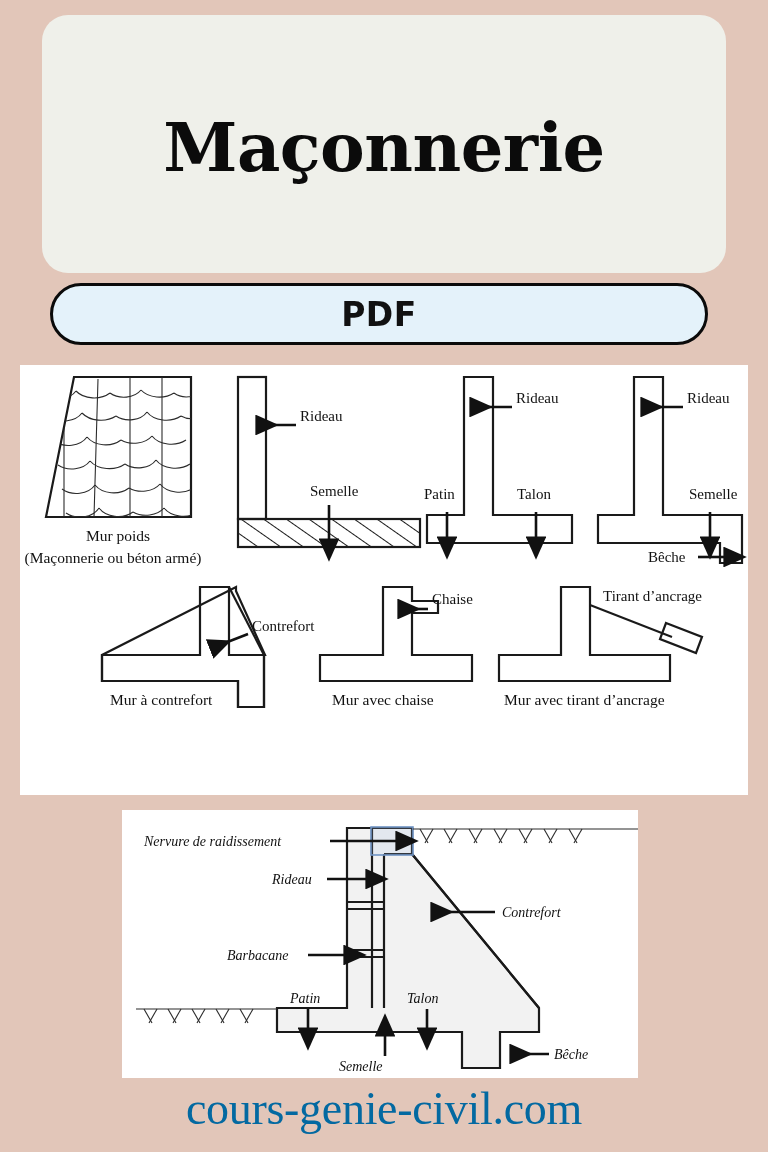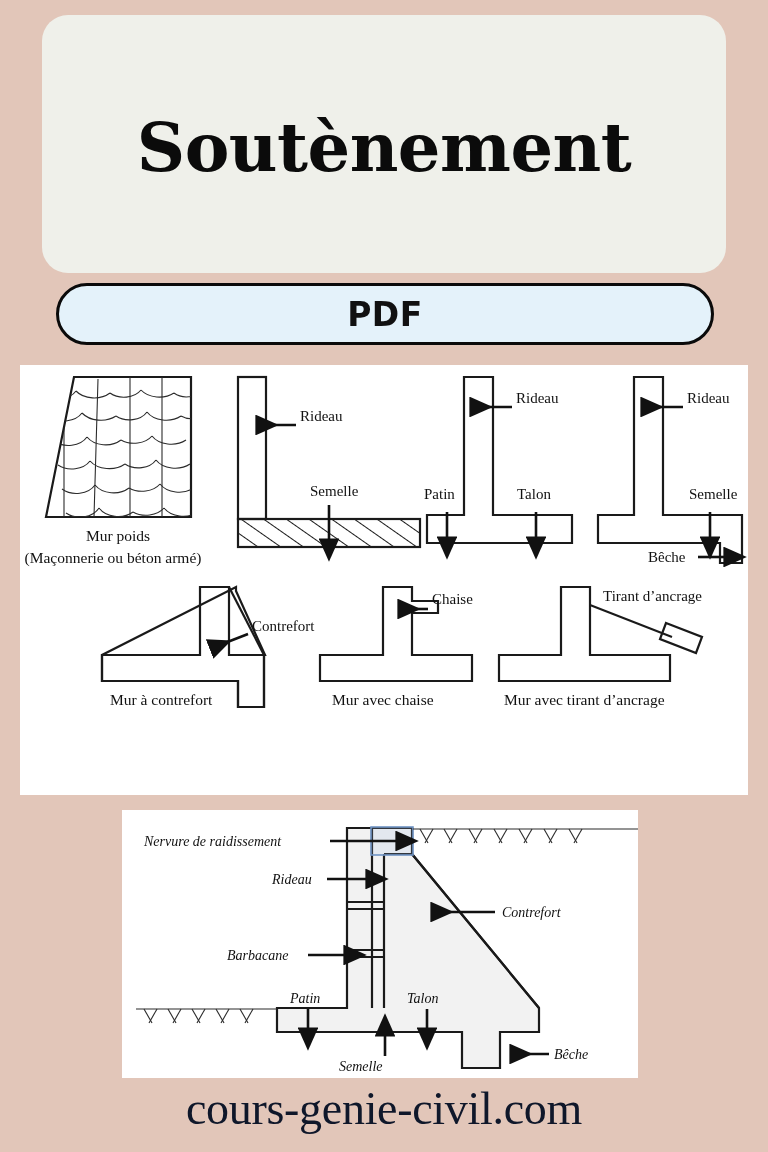--- a/index.html
+++ b/index.html
@@ -38,21 +38,21 @@
     line-height: 1.02;
     color: #0b0b0b;
     letter-spacing: -0.5px;
     white-space: nowrap;
   }
   .title-line.second { margin-top: 8px; }
 
   
   .pdf-pill {
     position: absolute;
-    left: 56px;
+    left: 50px;
     top: 283px;
     width: 658px;
     height: 62px;
     background: #e4f2fa;
     border: 3px solid #0a0a0a;
     border-radius: 33px;
     display: flex;
     align-items: center;
     justify-content: center;
   }
@@ -78,21 +78,21 @@
   
   .footer {
     position: absolute;
     left: 0;
     top: 1082px;
     width: 768px;
     text-align: center;
     font-family: "Liberation Serif", "DejaVu Serif", serif;
     font-size: 46px;
     font-weight: 400;
-    color: #0f172a;
+    color: #0369a1;
     letter-spacing: -0.3px;
   }
 
   
   .ink      { fill: none; stroke: #1a1a1a; stroke-width: 2.2; }
   .ink-thin { fill: none; stroke: #2b2b2b; stroke-width: 1.1; }
   .ink-fill { fill: #f2f2f2; stroke: #1a1a1a; stroke-width: 2.2; }
   .arrow    { fill: none; stroke: #111; stroke-width: 2.6; }
   .sel-box  { fill: rgba(160,190,225,0.18); stroke: #6f93c4; stroke-width: 1.6; }
   .lbl {
@@ -100,21 +100,21 @@
     fill: #111;
     font-size: 15px;
   }
   .lbl.sm  { font-size: 14px; }
   .lbl.cap { font-size: 15.5px; }
 </style>
 </head>
 <body>
 
 <div class="title-card">
-  <div class="title-line second">Soutènement</div>
+  <div class="title-line second">Maçonnerie</div>
 </div>
 
 <div class="pdf-pill">
   <span class="pdf-label">PDF</span>
 </div>
 
 <div class="fig-panel" id="panel-top">
 <svg viewBox="0 0 728 430" xmlns="http://www.w3.org/2000/svg">
   <defs>
     <clipPath id="clipPoids">

